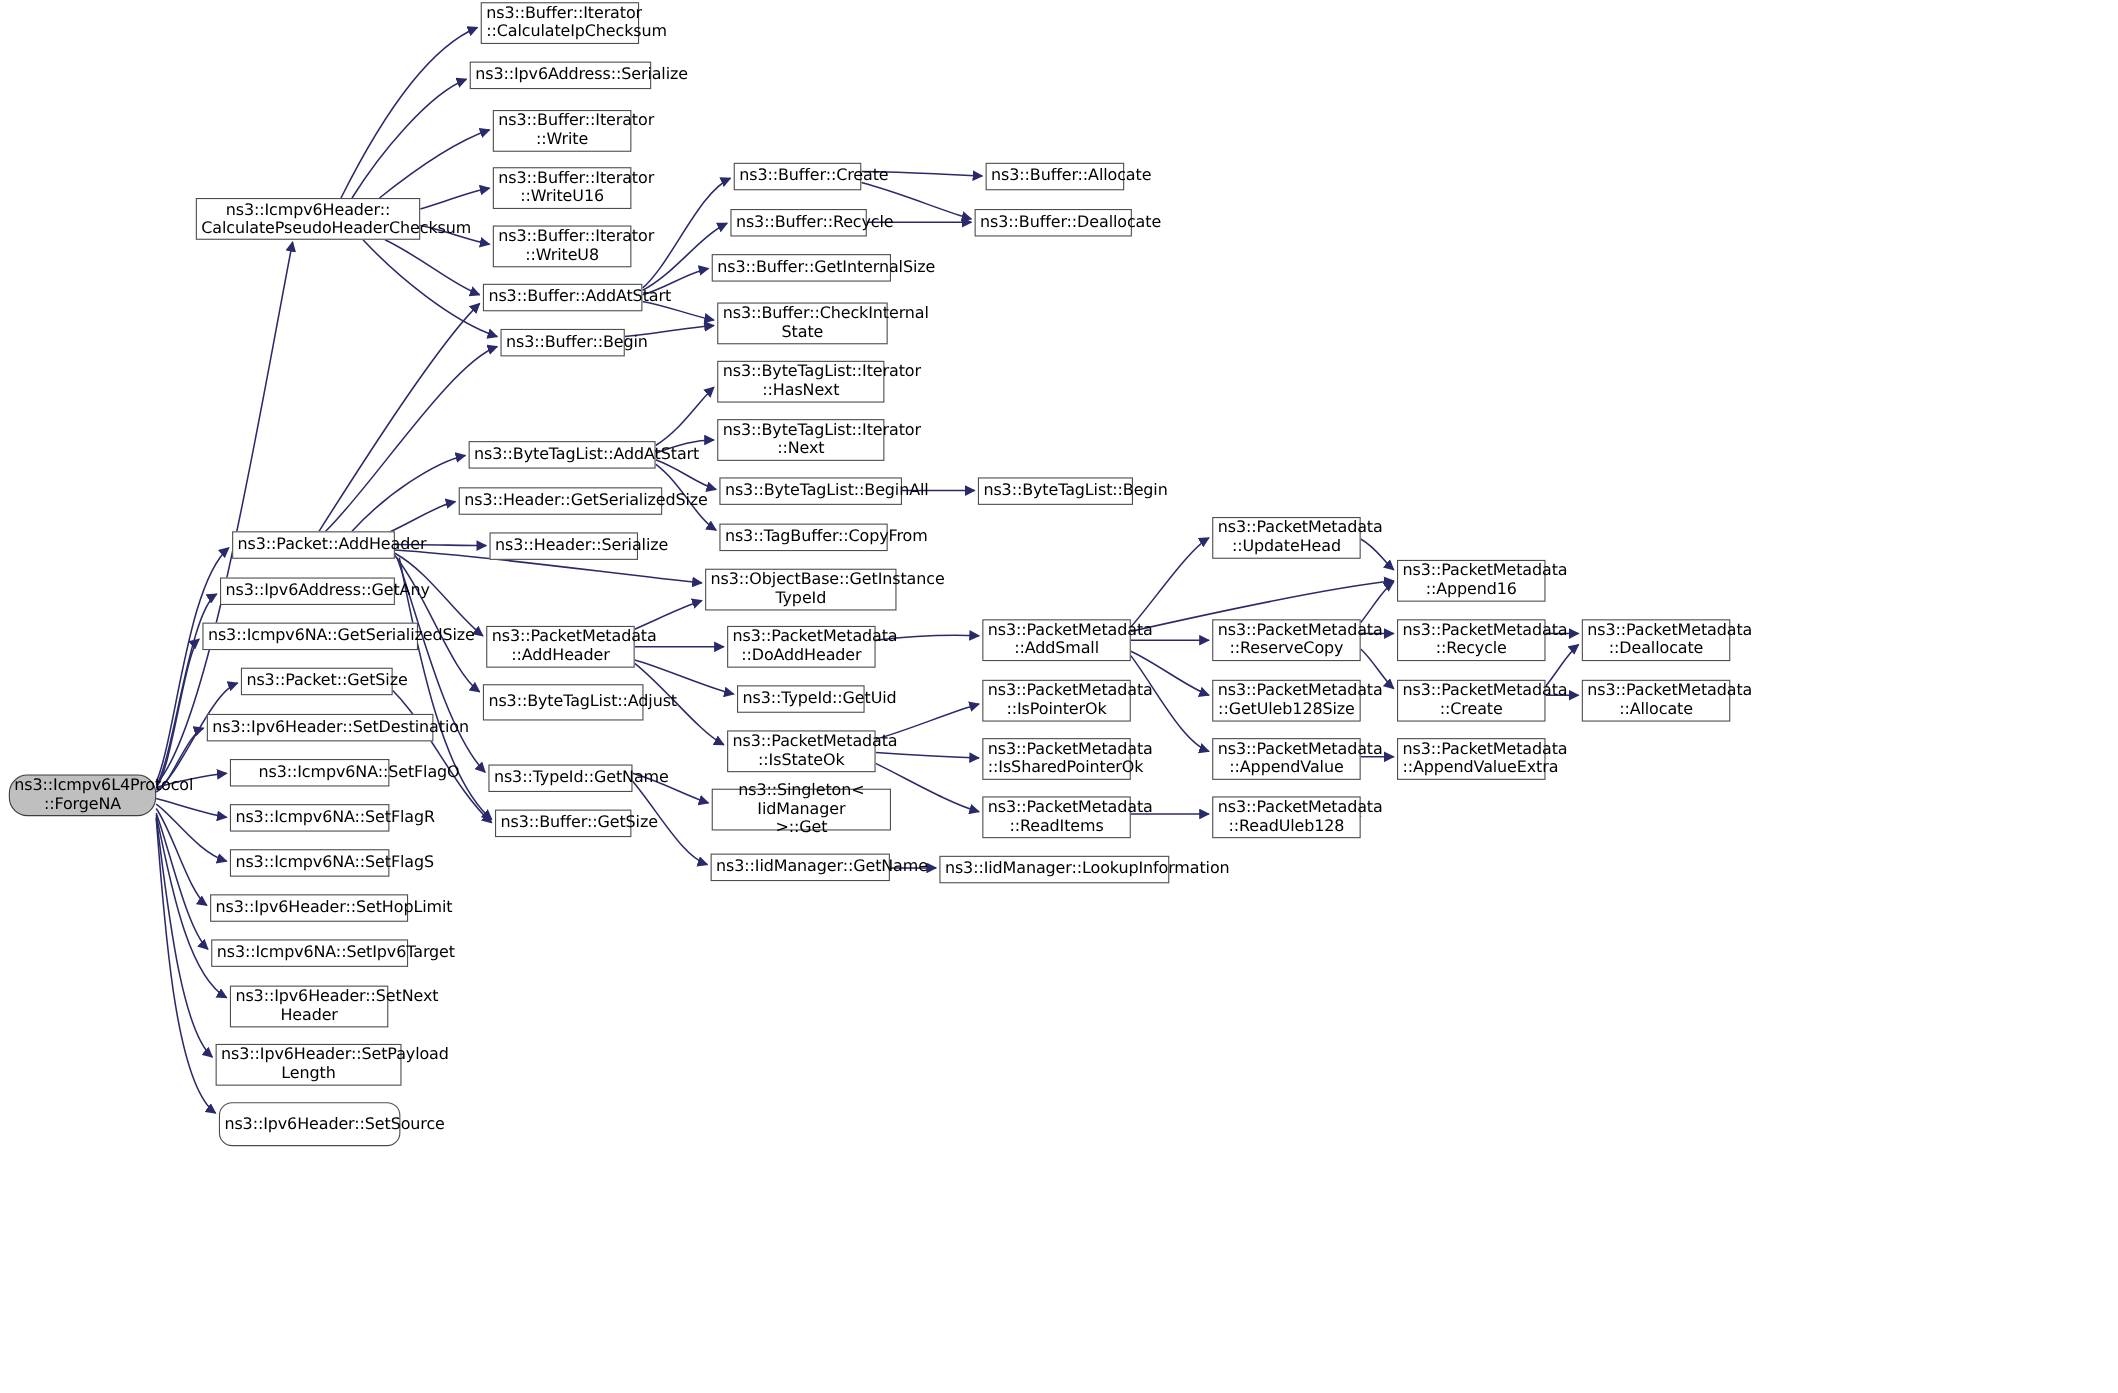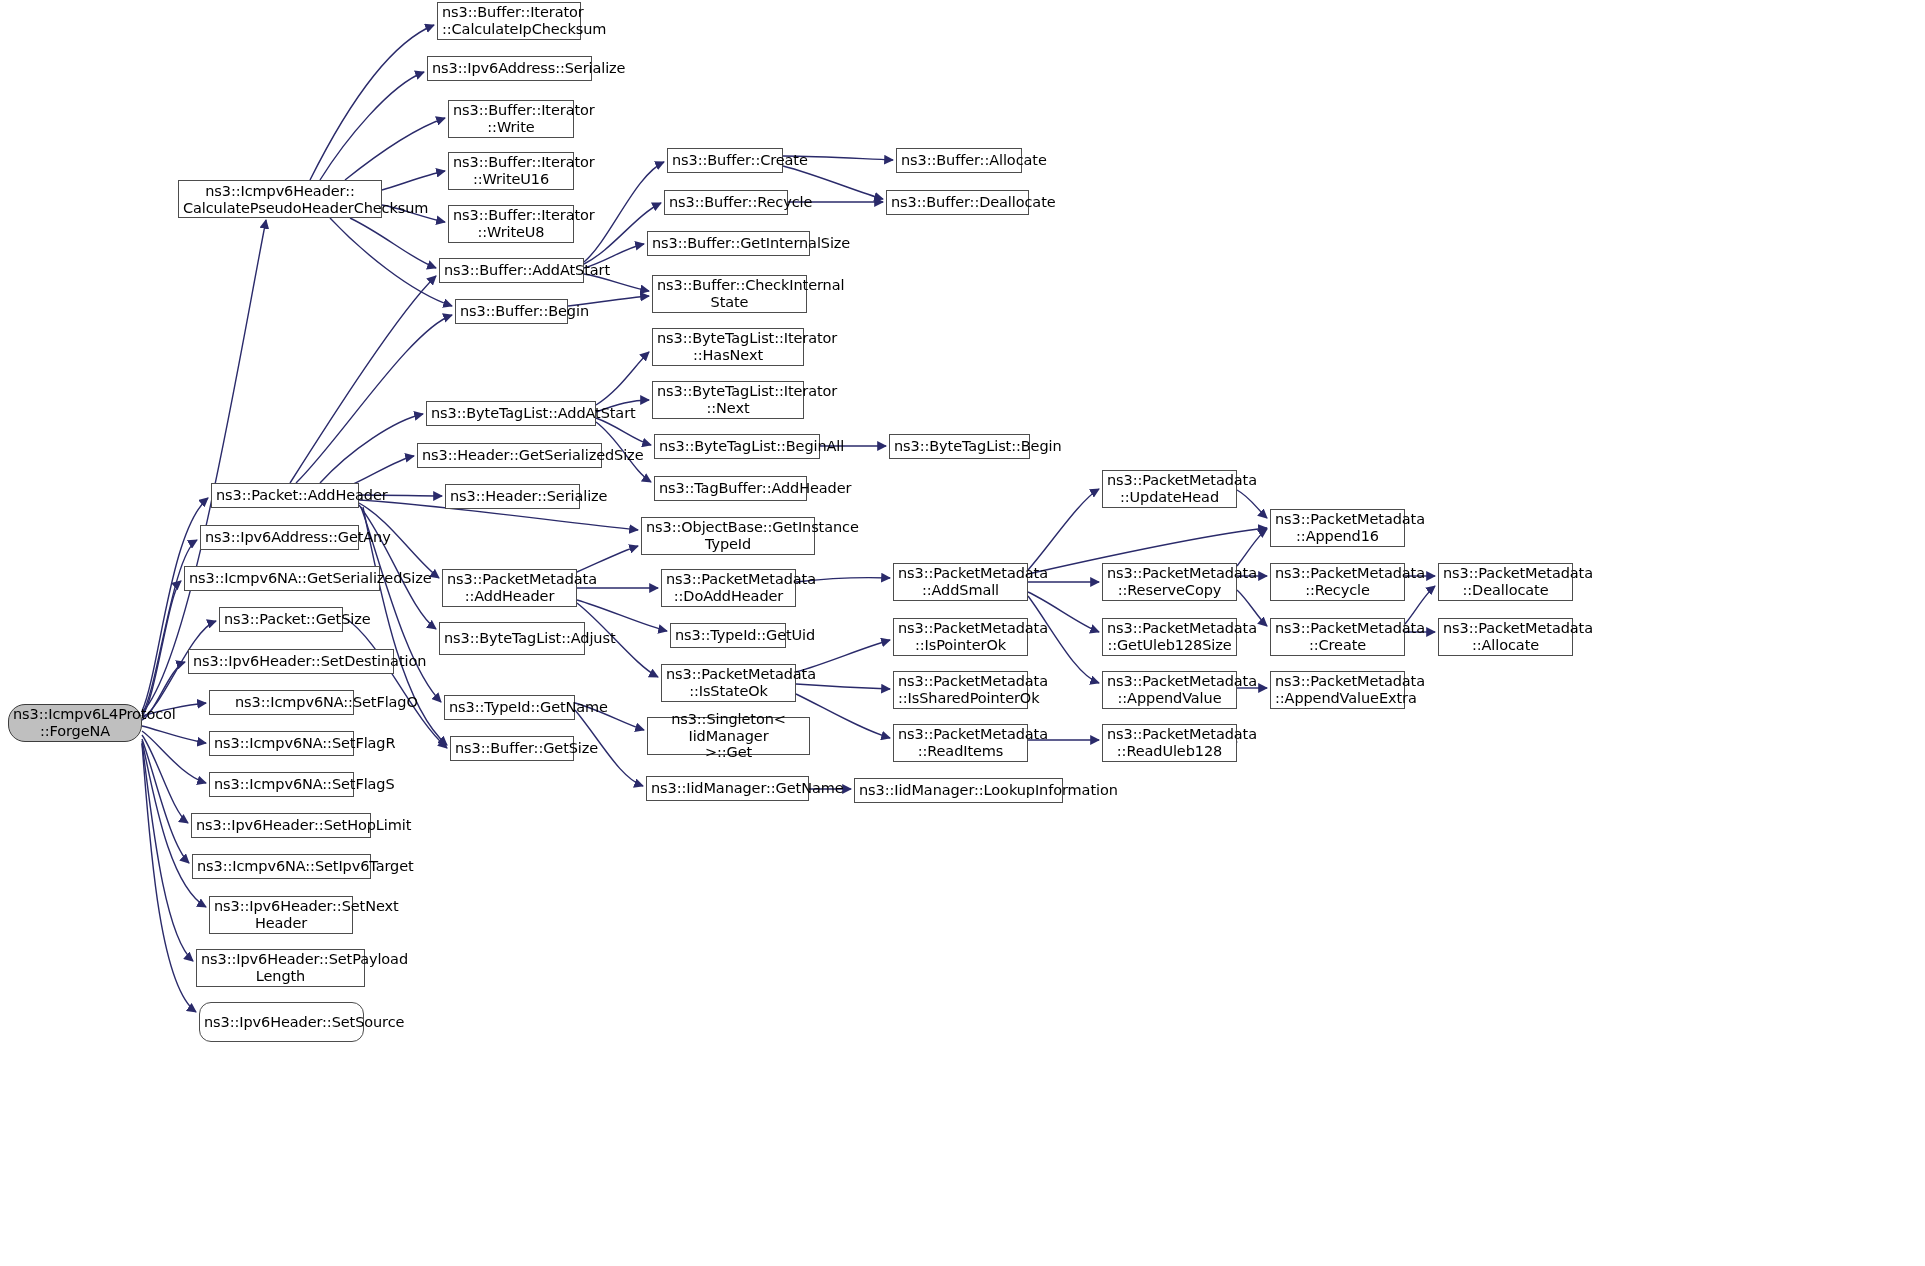--- a/index.html
+++ b/index.html
@@ -146,21 +146,21 @@
       <div class="node" style="left: 652px; top: 328px; width: 152px; height: 38px;">
         <span>ns3::ByteTagList::Iterator<br>::HasNext</span>
       </div>
       <div class="node" style="left: 652px; top: 381px; width: 152px; height: 38px;">
         <span>ns3::ByteTagList::Iterator<br>::Next</span>
       </div>
       <div class="node" style="left: 654px; top: 434px; width: 166px; height: 25px;">
         <span>ns3::ByteTagList::BeginAll</span>
       </div>
       <div class="node" style="left: 654px; top: 476px; width: 153px; height: 25px;">
-        <span>ns3::TagBuffer::AddHeader</span>
+        <span>ns3::TagBuffer::CopyFrom</span>
       </div>
       <div class="node" style="left: 889px; top: 434px; width: 141px; height: 25px;">
         <span>ns3::ByteTagList::Begin</span>
       </div>
       <div class="node" style="left: 426px; top: 401px; width: 170px; height: 25px;">
         <span>ns3::ByteTagList::AddAtStart</span>
       </div>
       <div class="node" style="left: 417px; top: 443px; width: 185px; height: 25px;">
         <span>ns3::Header::GetSerializedSize</span>
       </div>
@@ -247,21 +247,21 @@
       </div>
       <div class="node" style="left: 211px; top: 483px; width: 148px; height: 25px;">
         <span>ns3::Packet::AddHeader</span>
       </div>
       <div class="node" style="left: 200px; top: 525px; width: 159px; height: 25px;">
         <span>ns3::Ipv6Address::GetAny</span>
       </div>
       <div class="node" style="left: 184px; top: 566px; width: 196px; height: 25px;">
         <span>ns3::Icmpv6NA::GetSerializedSize</span>
       </div>
-      <div class="node" style="left: 219px; top: 607px; width: 124px; height: 25px;">
+      <div class="node" style="left: 219px; top: 607px; width: 138px; height: 25px;">
         <span>ns3::Packet::GetSize</span>
       </div>
       <div class="node" style="left: 188px; top: 649px; width: 206px; height: 25px;">
         <span>ns3::Ipv6Header::SetDestination</span>
       </div>
       <div class="node" style="left: 209px; top: 690px; width: 145px; height: 25px; padding-left: 25px;">
         <span>ns3::Icmpv6NA::SetFlagO</span>
       </div>
       <div class="node" style="left: 209px; top: 731px; width: 145px; height: 25px;">
         <span>ns3::Icmpv6NA::SetFlagR</span>

